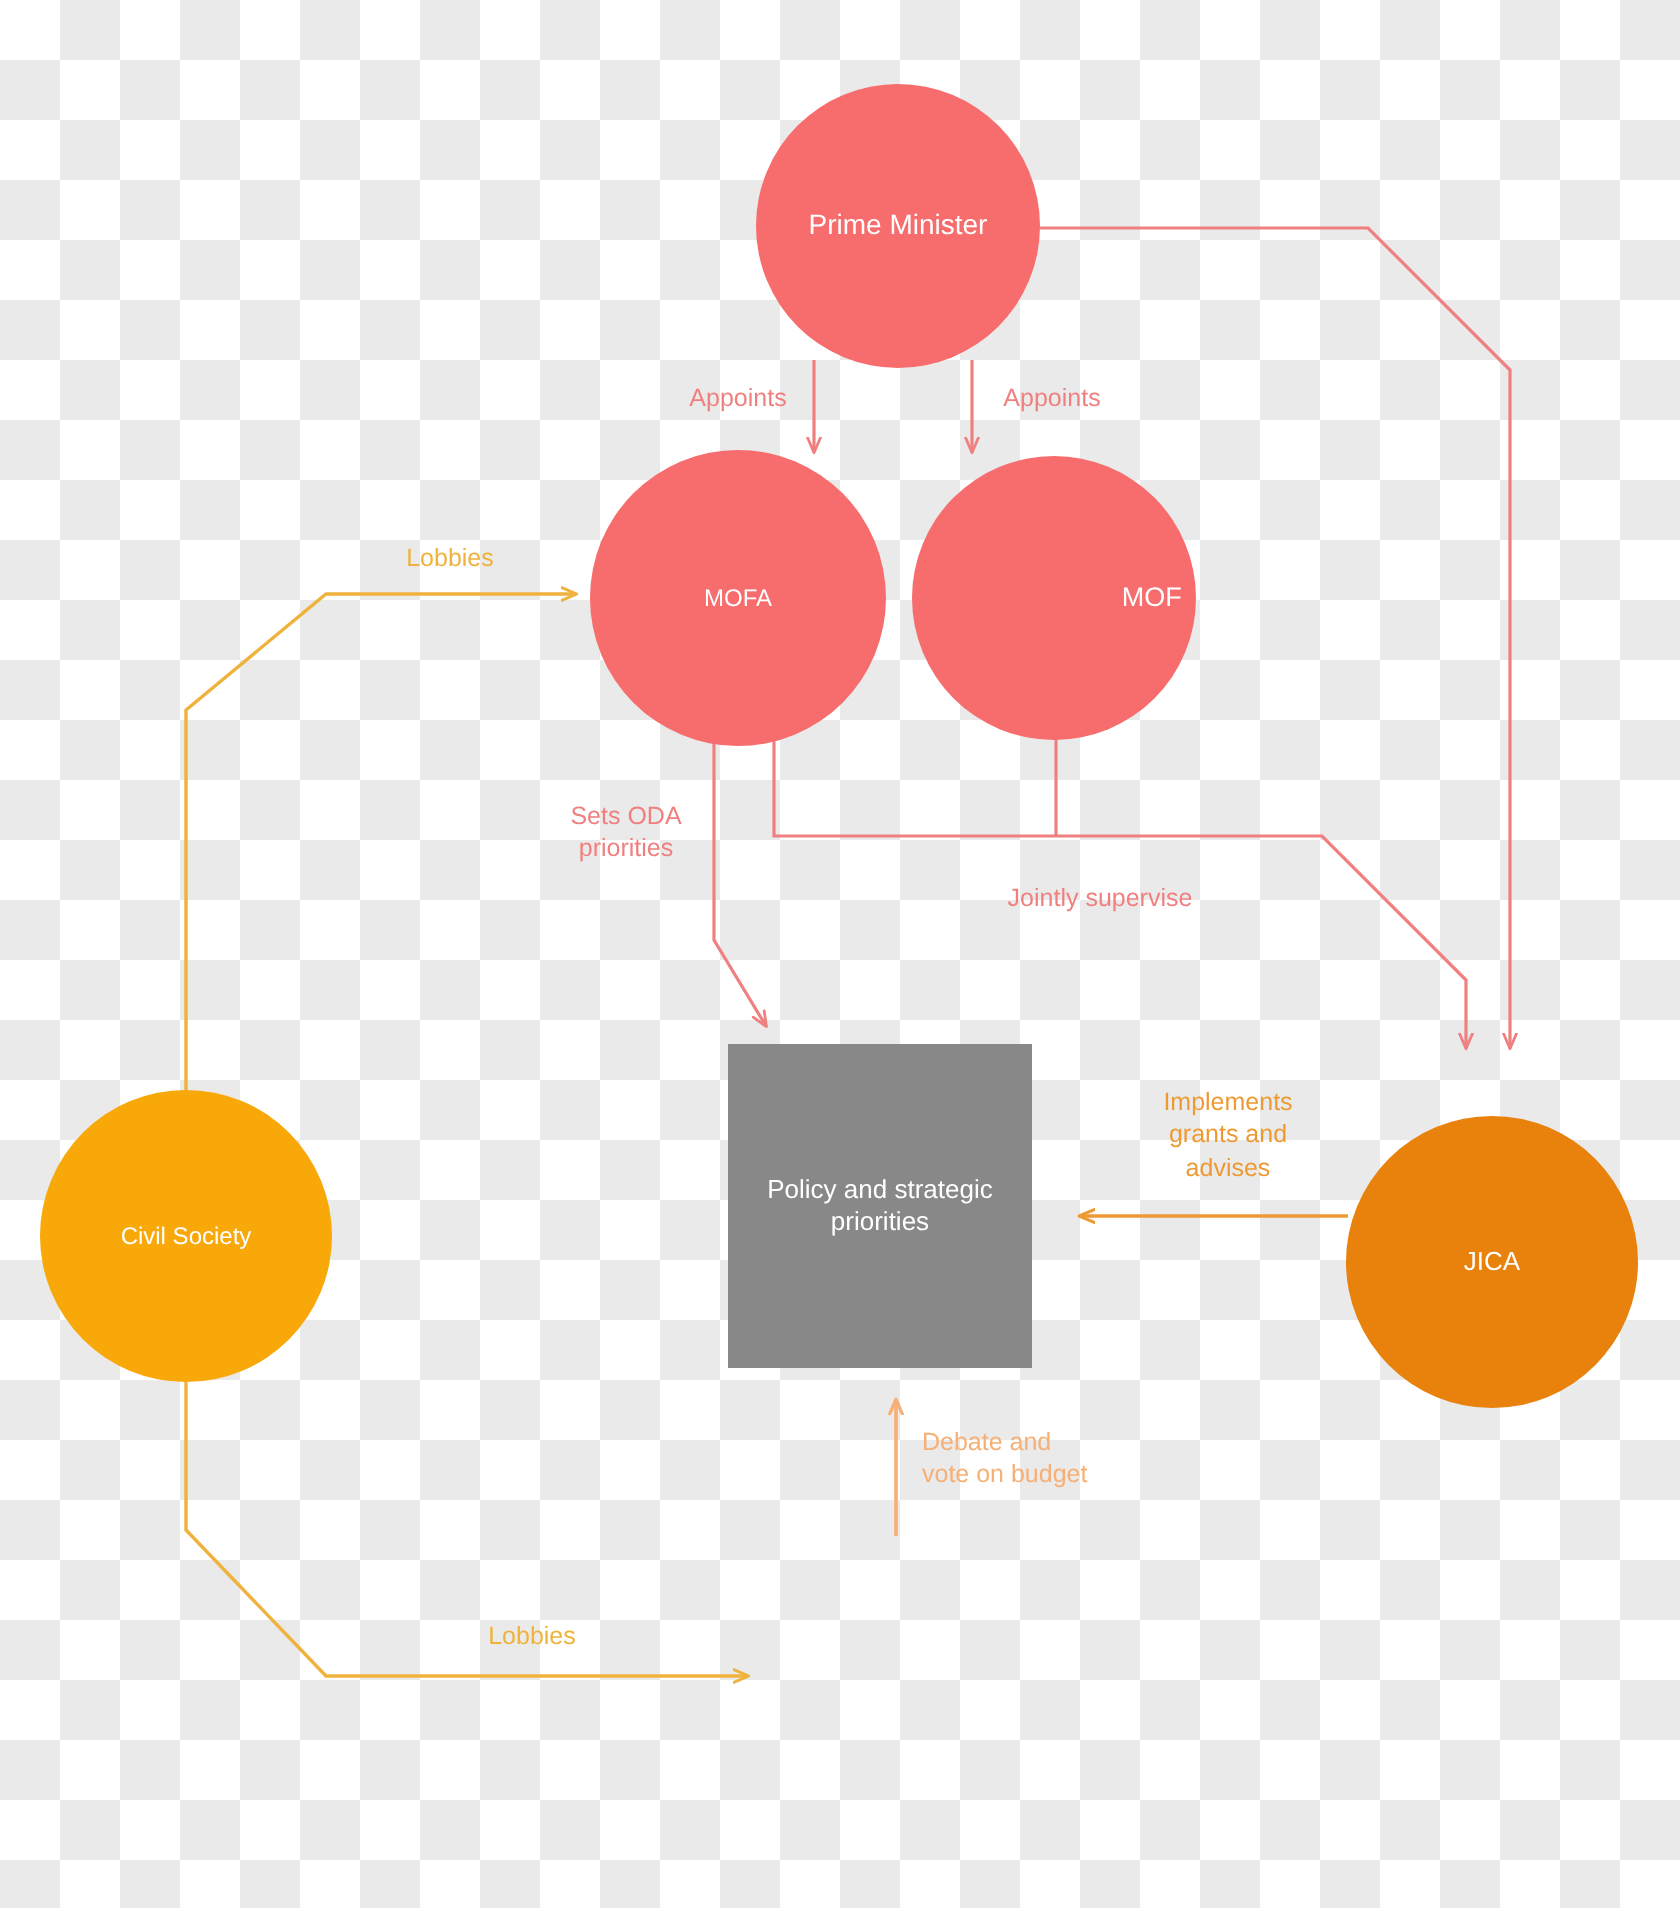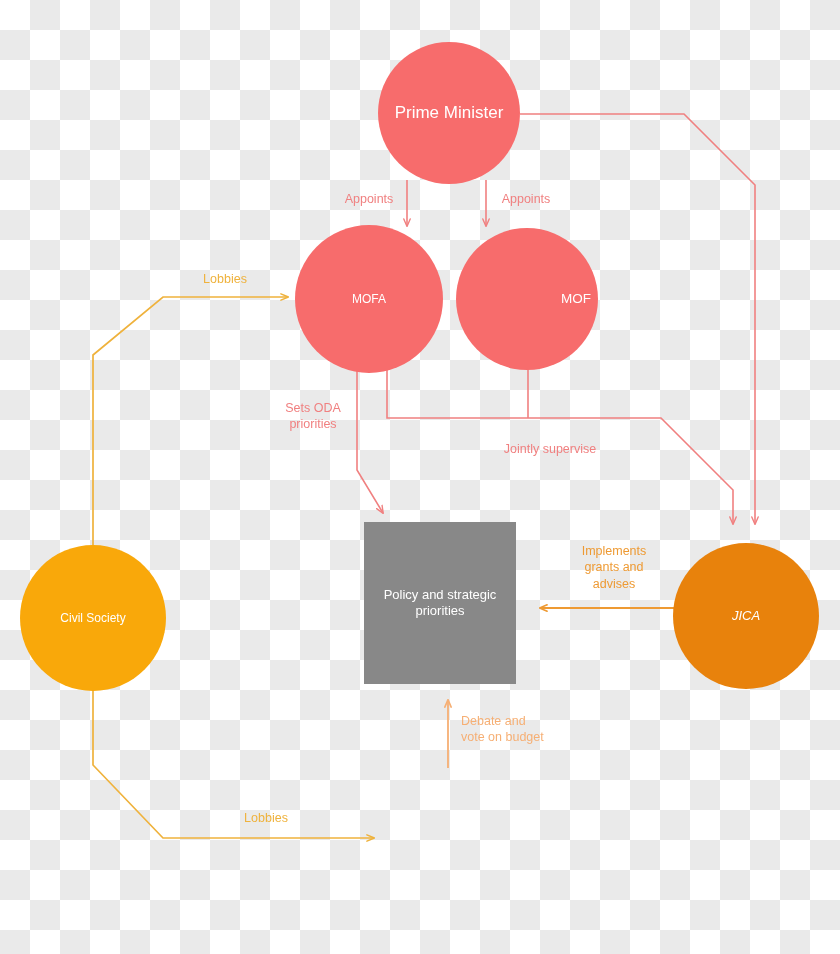--- a/index.html
+++ b/index.html
@@ -83,37 +83,37 @@
 
     <path d="M674,608 L540,608" fill="none" stroke="#EE9A33" stroke-width="1.8" marker-end="url(#ah-odark)"></path>
 
     <path d="M448,768 L448,700" fill="none" stroke="#F6AF74" stroke-width="1.8" marker-end="url(#ah-olight)"></path>
 
     <path d="M93,546 L93,355 L163,297 L288,297" fill="none" stroke="#EFB23C" stroke-width="1.7" marker-end="url(#ah-amber)"></path>
 
     <path d="M93,691 L93,765 L163,838 L374,838" fill="none" stroke="#EFB23C" stroke-width="1.7" marker-end="url(#ah-amber)"></path>
   </svg>
 
-  <div class="node circle" style="left:378px; top:42px; width:142px; height:142px; background:#F76C6C; font-size:17px;">
+  <div class="node circle" style="left:378px; top:42px; width:142px; height:142px; background:#F76C6C; font-size:14px;">
     <span class="node-label">Prime Minister</span>
   </div>
 
   <div class="node circle" style="left:295px; top:225px; width:148px; height:148px; background:#F76C6C; font-size:12px;">
     <span class="node-label">MOFA</span>
   </div>
 
   <div class="node circle" style="left:456px; top:228px; width:142px; height:142px; background:#F76C6C; font-size:13.5px;text-align:right;">
     <span class="node-label">MOF</span>
   </div>
 
   <div class="node circle" style="left:20px; top:545px; width:146px; height:146px; background:#F9A80A; font-size:12px;">
     <span class="node-label">Civil Society</span>
   </div>
 
-  <div class="node circle" style="left:673px; top:543px; width:146px; height:146px; background:#E8820C; font-size:13px;font-style:italic;">
+  <div class="node circle" style="left:673px; top:558px; width:146px; height:146px; background:#E8820C; font-size:13px;">
     <span class="node-label">JICA</span>
   </div>
 
 
   <div class="node" style="left:364px; top:522px; width:152px; height:162px; background:#888888; font-size:13px;">
     <span class="node-label">Policy and strategic
 priorities</span>
   </div>
 
   <div class="edge-label" style="left:321px; top:191px; width:96px; color:#F08080; font-size:12.5px;">Appoints</div>

